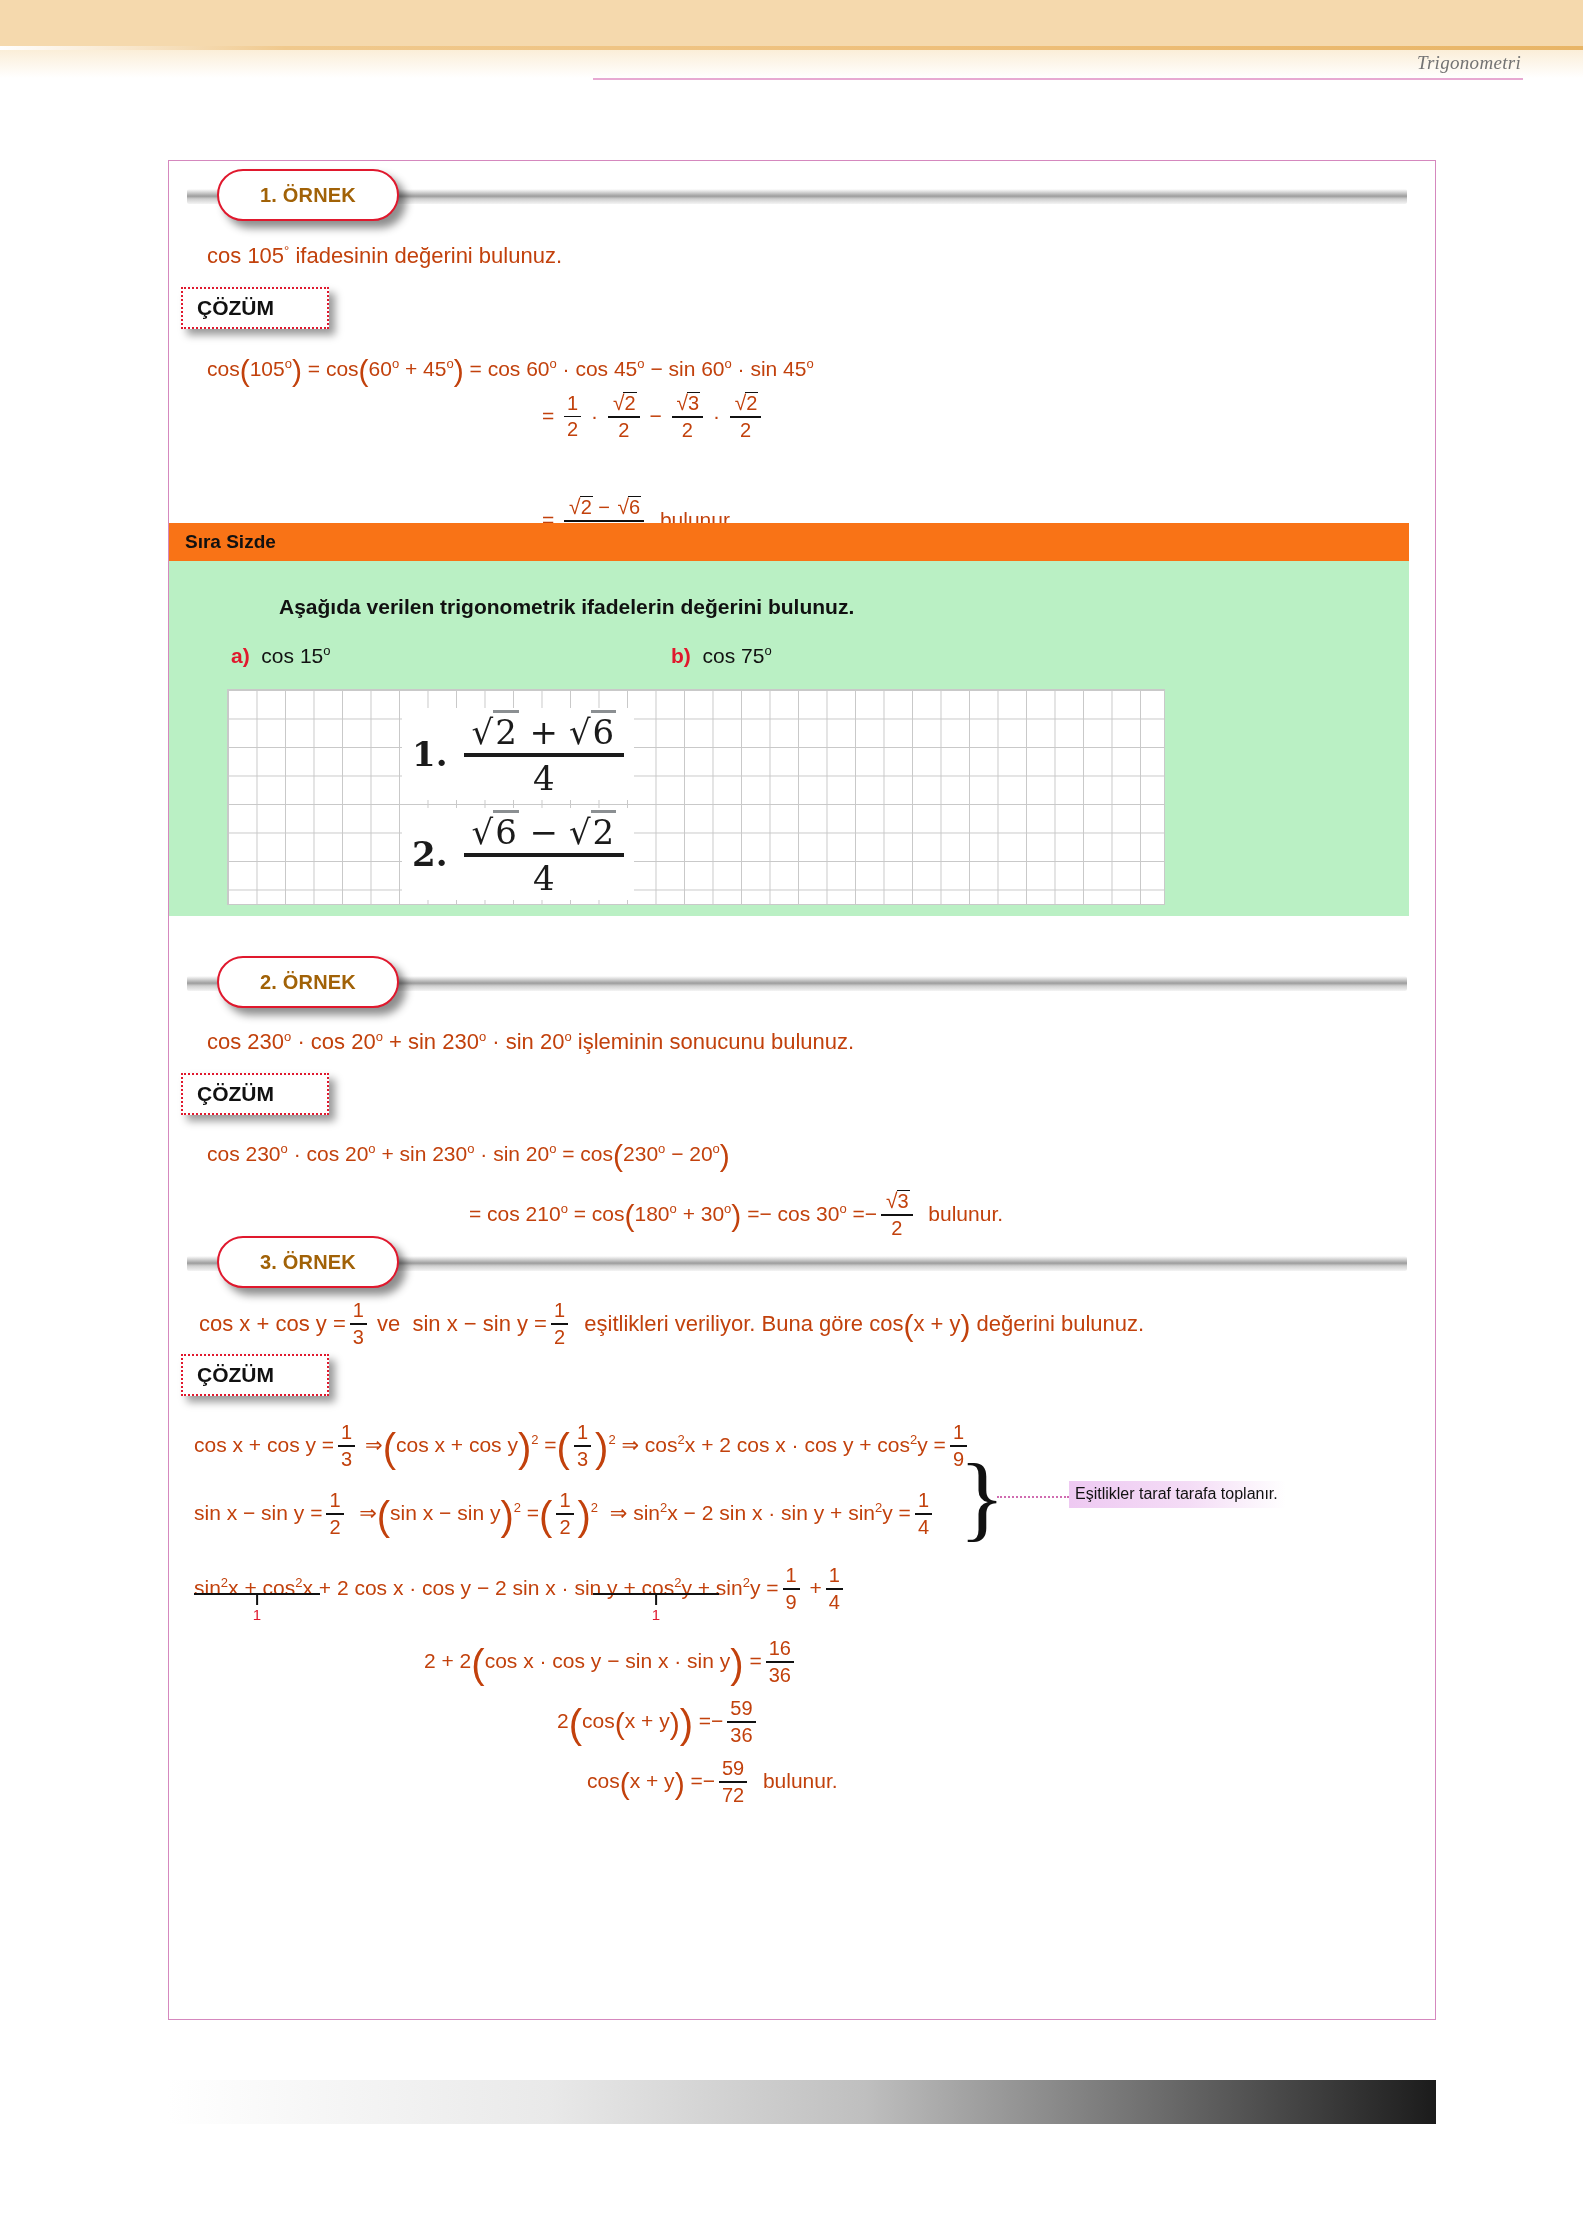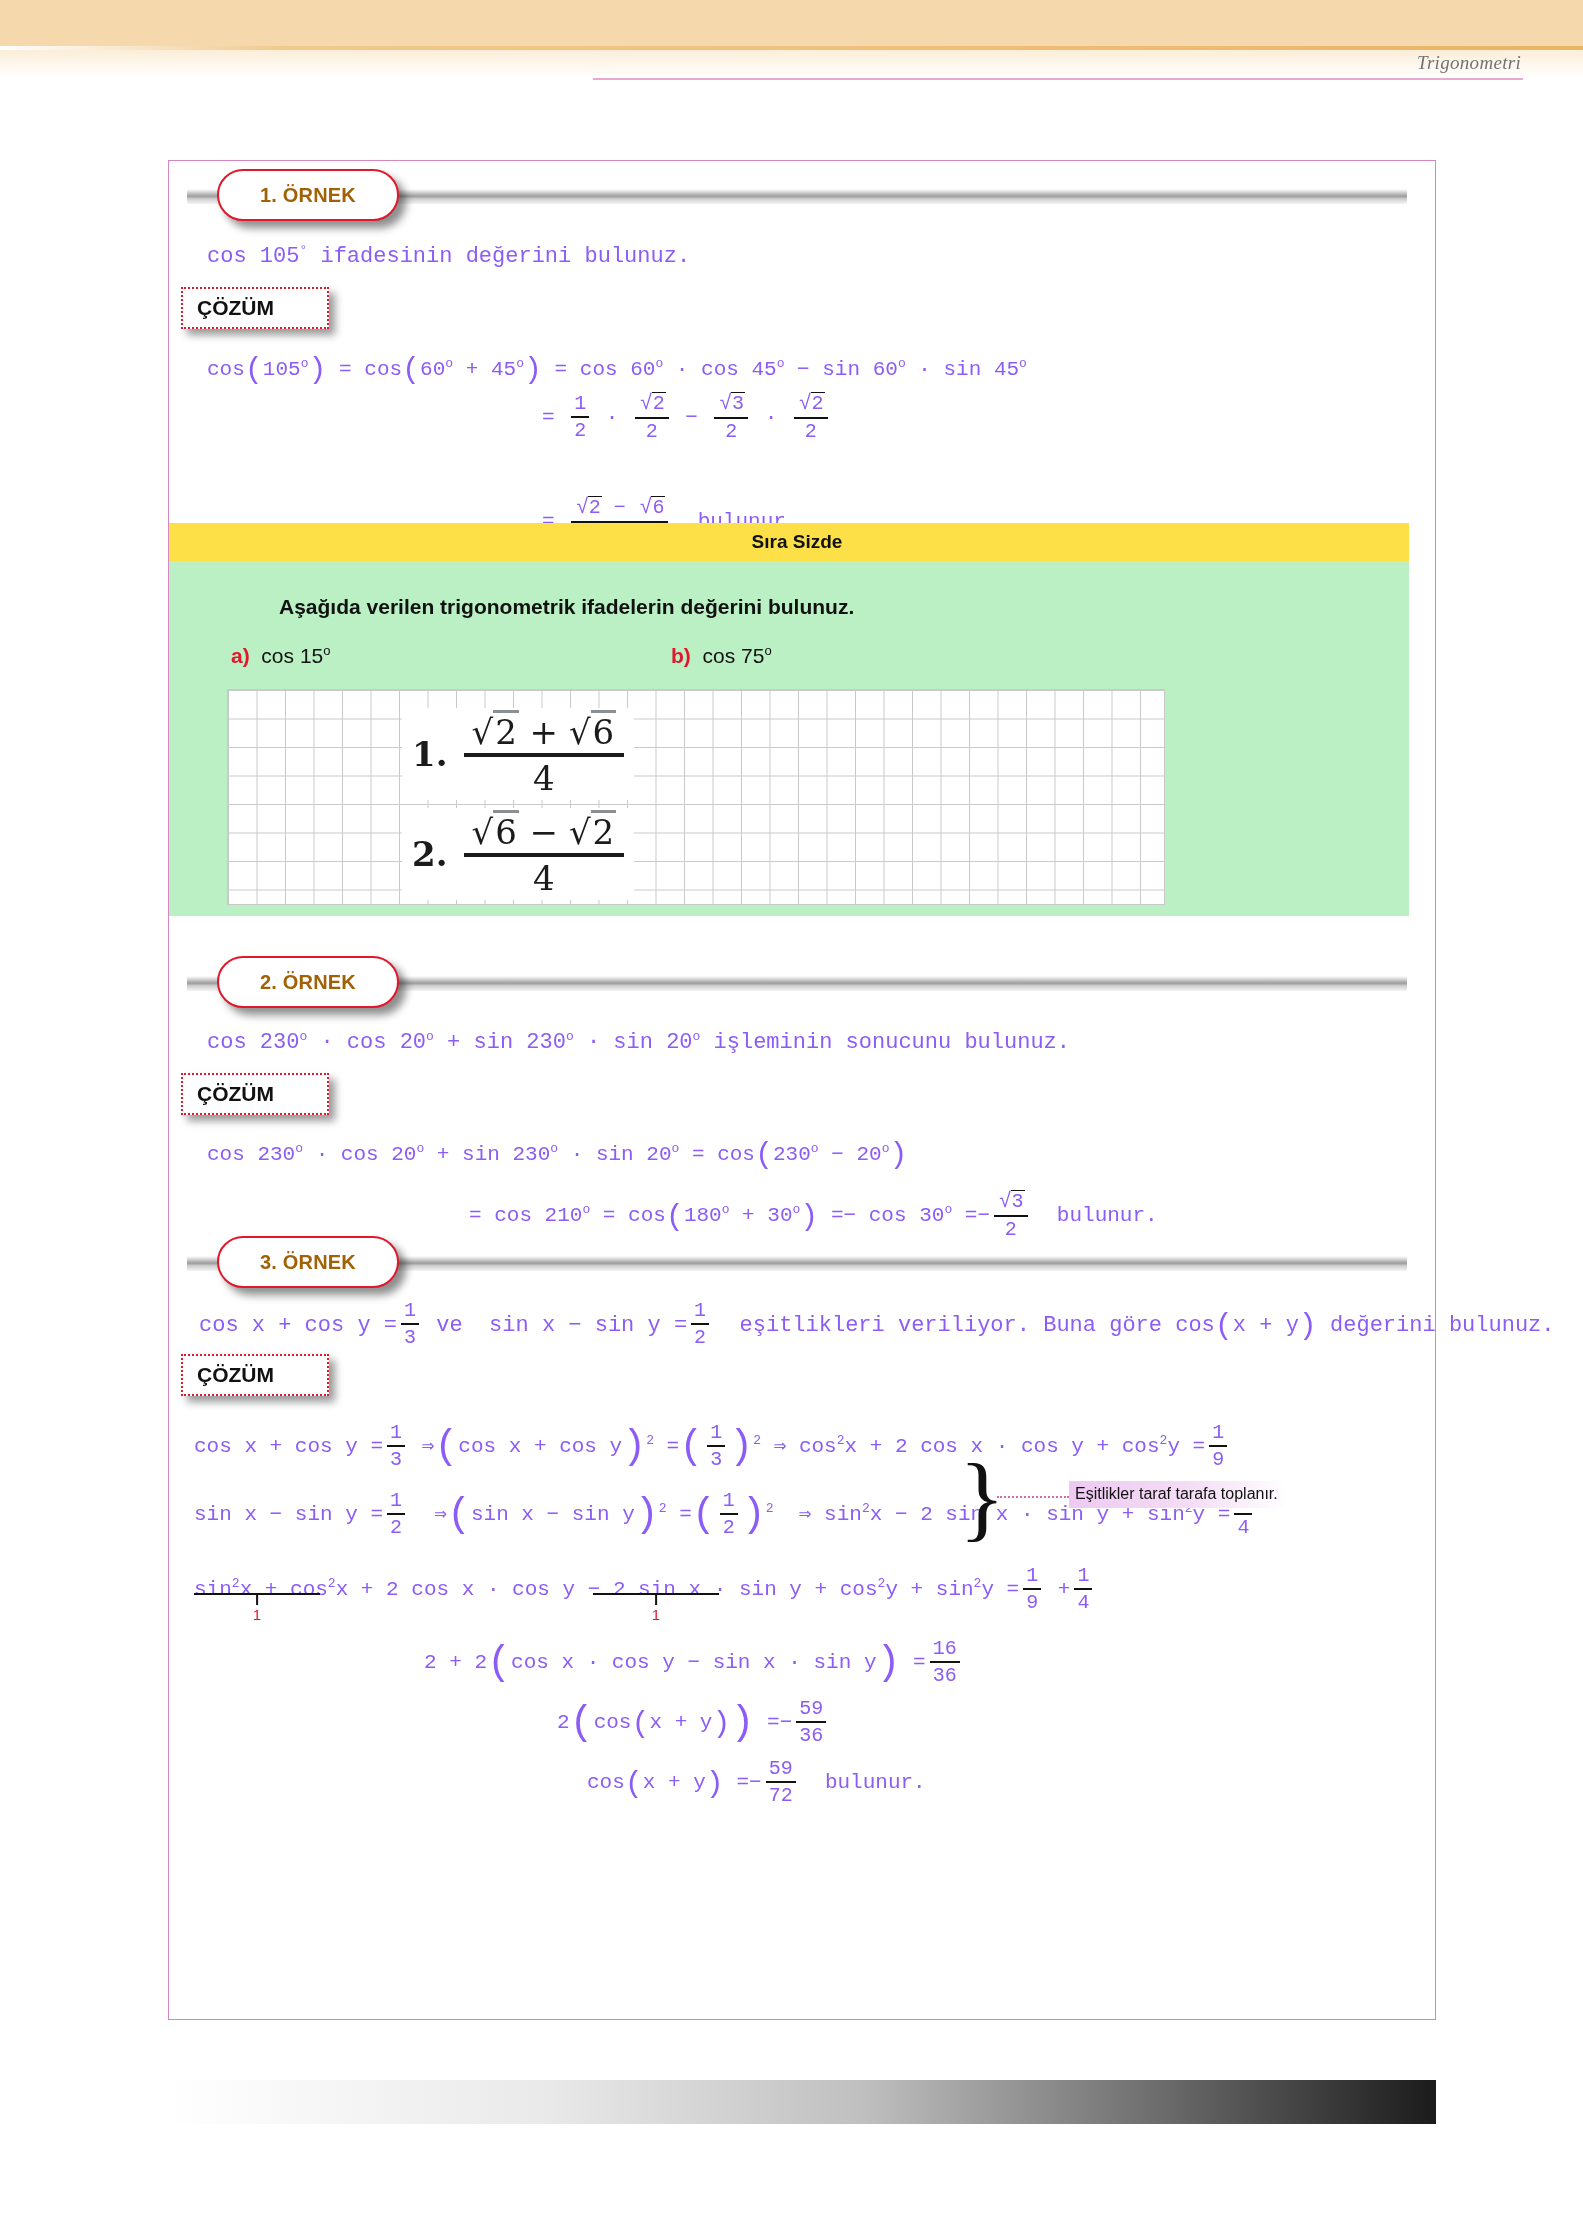--- a/index.html
+++ b/index.html
@@ -70,22 +70,22 @@
     border:2px dotted #e0182d;
     background:#fff;
     box-shadow:6px 6px 8px rgba(0,0,0,.40);
     display:flex;align-items:center;
     padding-left:14px;box-sizing:border-box;
     font-weight:bold;font-size:21px;color:#111;
   }
 
   
   .m{
-    font-family:Liberation Mono, monospace;
-    font-size:21px;color:#8b5cf6;white-space:nowrap;
+    font-family:Liberation Sans, sans-serif;
+    font-size:21px;color:#c2410c;white-space:nowrap;
   }
   .sup{font-size:13px;vertical-align:super;}
   .deg{font-size:13px;vertical-align:super;}
   .frac{
     display:inline-flex;flex-direction:column;align-items:center;
     vertical-align:middle;margin:0 4px;position:relative;top:-1px;
   }
   .frac .num{padding:0 3px;line-height:1.05;font-size:20px;}
   .frac .den{padding:0 3px;line-height:1.05;font-size:20px;}
   .frac .bar{width:100%;height:1.6px;background:#111;margin:2px 0;}
@@ -94,24 +94,24 @@
   .rad .rb{border-top:1.6px solid #111;padding:0 1px 0 1px;display:inline-block;margin-left:-1px;}
   .paren{
     display:inline-block;font-size:30px;line-height:0.8;
     vertical-align:middle;position:relative;top:1px;font-weight:300;
   }
   .parenbig{font-size:40px;}
 
   
   .sira-head{
     position:absolute;left:0;width:1240px;height:38px;
-    background:#fde047;
+    background:#f97316;
     display:flex;align-items:center;
     padding-left:16px;box-sizing:border-box;
-    font-weight:bold;font-size:19px;color:#111;justify-content:center;
+    font-weight:bold;font-size:19px;color:#111;
   }
   .sira-body{
     position:absolute;left:0;width:1240px;
     background:#baf0c4;
   }
   .sira-q{
     position:absolute;left:78px;font-weight:bold;font-size:21px;color:#111;
   }
   .abl{color:#e0182d;font-weight:bold;}
 

